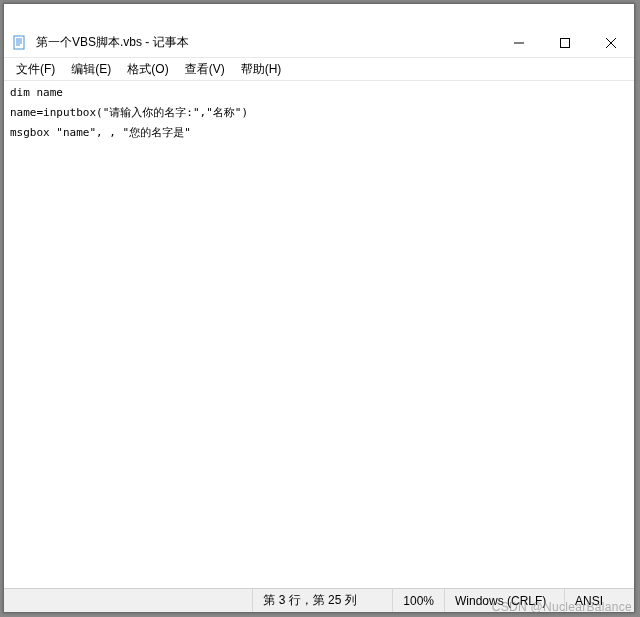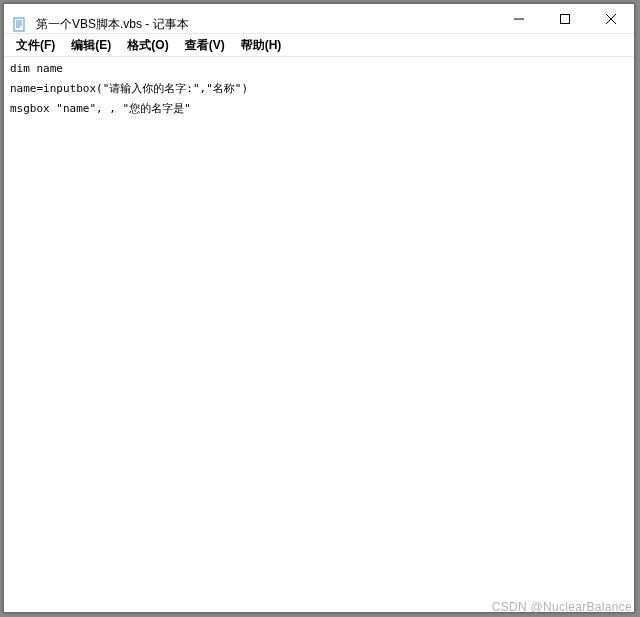--- a/index.html
+++ b/index.html
@@ -19,23 +19,24 @@
       height: 610px;
       background: #ffffff;
       border: 1px solid #6a6a6a;
       display: flex;
       flex-direction: column;
       box-shadow: 0 0 3px rgba(0,0,0,0.3);
     }
     .titlebar {
       height: 30px;
       display: flex;
-      align-items: flex-end;
+      align-items: center;
       background: #ffffff;
       border-bottom: 1px solid #e8e8e8;
+      margin-top: 24px;
     }
     .titlebar .icon {
       width: 16px;
       height: 16px;
       margin: 0 6px 0 8px;
       display: inline-flex;
       align-items: center;
       justify-content: center;
     }
     .titlebar .title {
@@ -57,21 +58,20 @@
       color: #000;
     }
     .menubar {
       height: 22px;
       display: flex;
       align-items: center;
       padding: 0 4px;
       background: #ffffff;
       font-size: 12px;
       color: #000;
-      font-weight: bold;
     }
     .menu-item {
       padding: 2px 8px;
     }
     .editor {
       flex: 1;
       background: #ffffff;
       padding: 2px 6px;
       font-family: "Microsoft YaHei", Consolas, monospace;
       font-size: 11px;
@@ -149,16 +149,23 @@
     <div class="menu-item">编辑(E)</div>
     <div class="menu-item">格式(O)</div>
     <div class="menu-item">查看(V)</div>
     <div class="menu-item">帮助(H)</div>
   </div>
 
   <div class="editor">dim name
 name=inputbox("请输入你的名字:","名称")
 msgbox "name", , "您的名字是"</div>
 
+  <div class="statusbar">
+    <div class="status-spacer"></div>
+    <div class="status-cell" style="min-width:140px">第 3 行，第 25 列</div>
+    <div class="status-cell" style="min-width:50px;justify-content:flex-end">100%</div>
+    <div class="status-cell" style="min-width:120px">Windows (CRLF)</div>
+    <div class="status-cell" style="min-width:70px">ANSI</div>
+  </div>
 
 </div>
 
 <div class="watermark">CSDN @NuclearBalance</div>
 
 </body></html>

